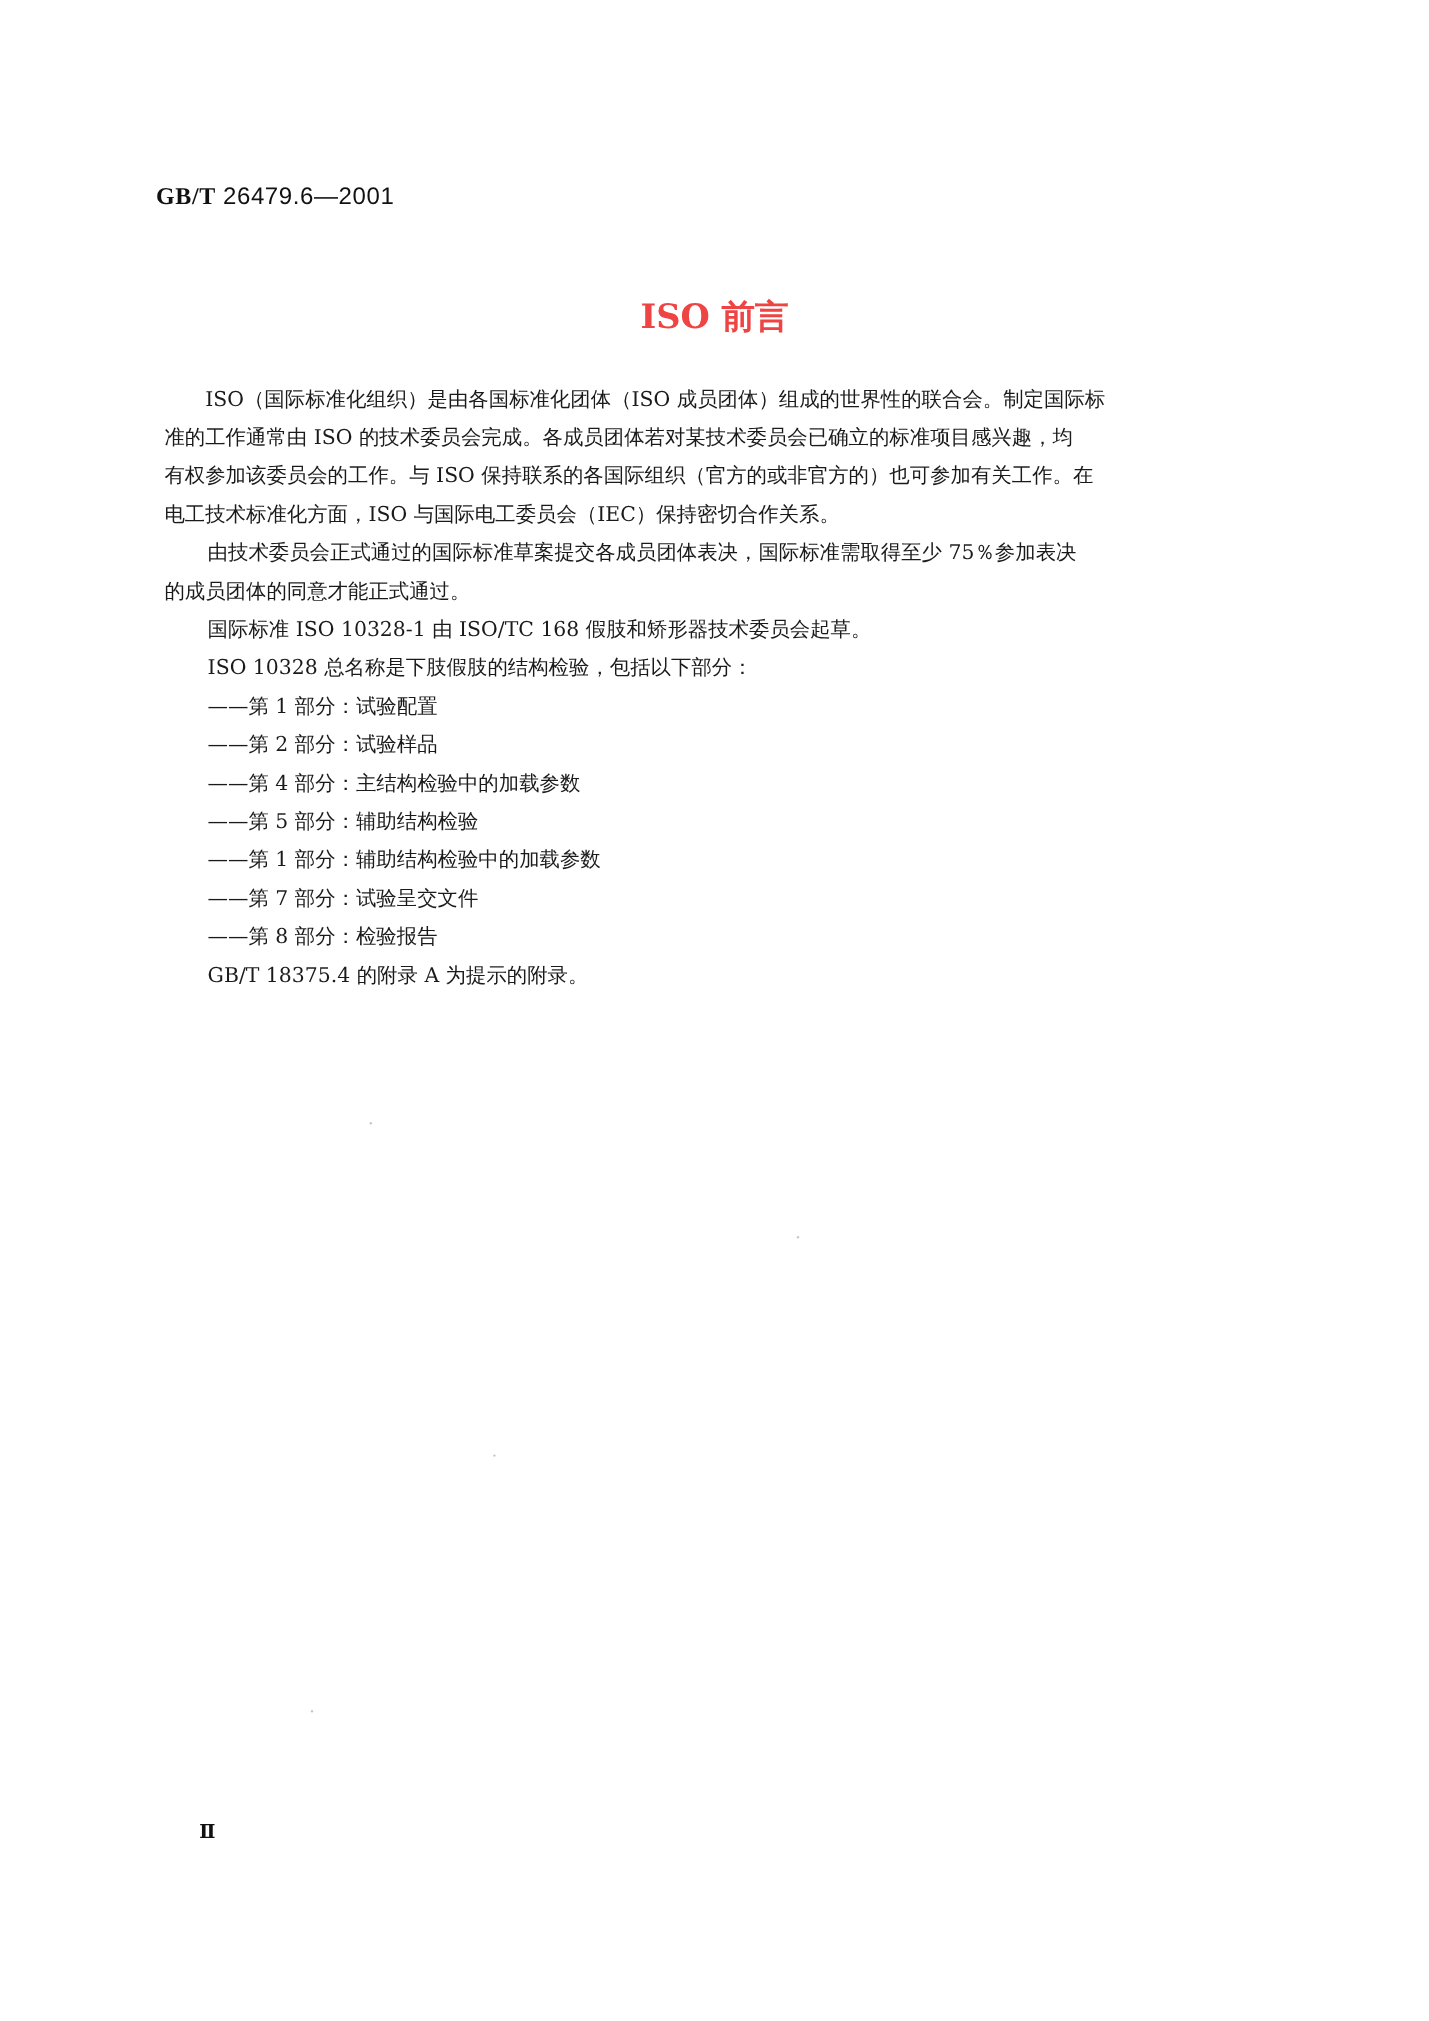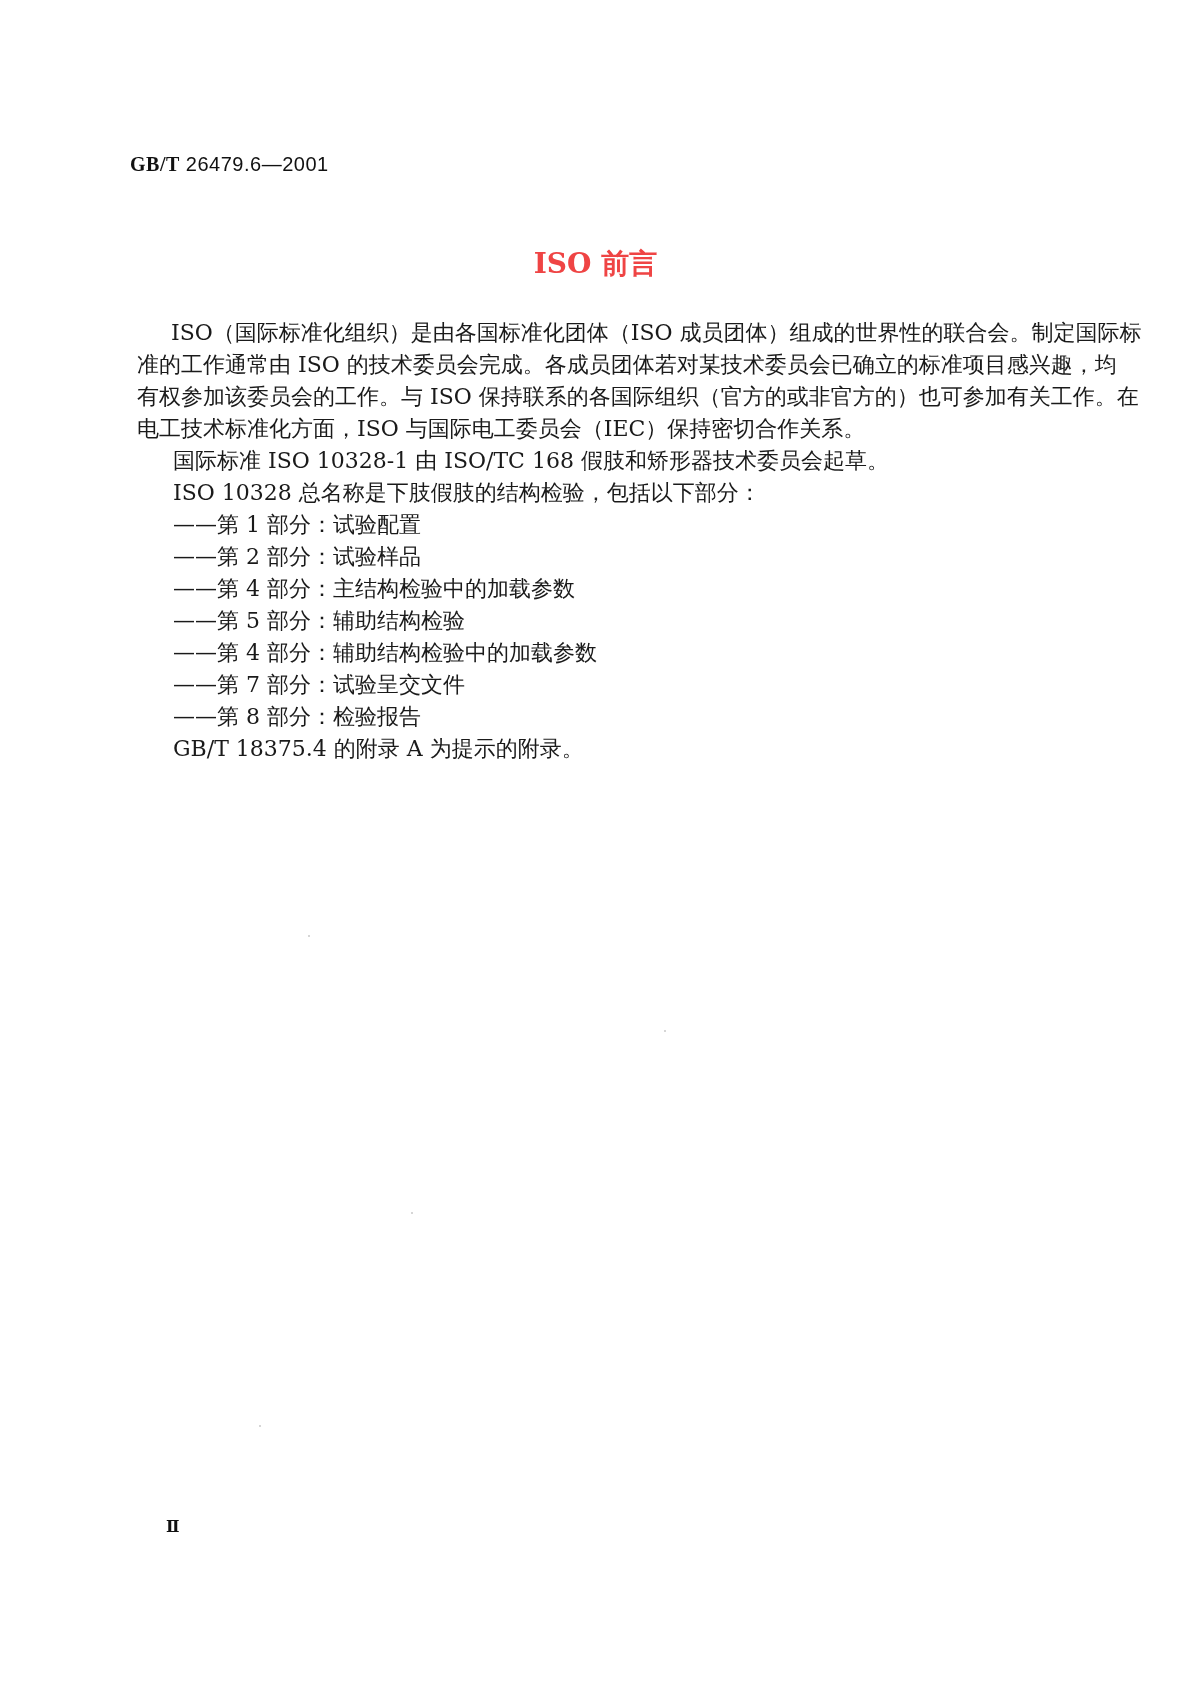--- a/index.html
+++ b/index.html
@@ -13,21 +13,21 @@
       font-family: "Liberation Sans", "DejaVu Sans", sans-serif;
       font-size: 20px; letter-spacing: 0.5px; color: #111;
     }
     .std-number .prefix { font-family: "Liberation Serif", serif; font-weight: bold; }
     .title {
       position: absolute; left: 0; width: 1191px; top: 245px;
       text-align: center; font-size: 28px; font-weight: bold; color: #ef4444;
     }
     .body-text {
       position: absolute; left: 173px; width: 890px; top: 317px;
-      font-size: 22px; line-height: 32px; color: #1a1a1a;
+      font-size: 17px; line-height: 32px; color: #1a1a1a;
     }
     .line { white-space: nowrap; height: 32px; }
     .list-item { white-space: nowrap; height: 32px; }
     .page-mark {
       position: absolute; left: 166px; top: 1517px;
       font-family: "DejaVu Serif", serif; font-size: 16px; font-weight: bold;
       color: #111;
     }
     .speck { position: absolute; width: 2px; height: 2px; background: #c8c8c8; border-radius: 1px; }
   </style>
@@ -42,31 +42,35 @@
 <div class="title">ISO 前言</div>
 
 <div class="body-text">
   <div>
     <div class="line" style="text-indent:-2px">ISO（国际标准化组织）是由各国标准化团体（ISO 成员团体）组成的世界性的联合会。制定国际标</div>
     <div class="line" style="margin-left:-36px">准的工作通常由 ISO 的技术委员会完成。各成员团体若对某技术委员会已确立的标准项目感兴趣，均</div>
     <div class="line" style="margin-left:-36px">有权参加该委员会的工作。与 ISO 保持联系的各国际组织（官方的或非官方的）也可参加有关工作。在</div>
     <div class="line" style="margin-left:-36px">电工技术标准化方面，ISO 与国际电工委员会（IEC）保持密切合作关系。</div>
   </div>
   <div>
+    <div class="line">由技术委员会正式通过的国际标准草案提交各成员团体表决，国际标准需取得至少 75％参加表决</div>
+    <div class="line" style="margin-left:-36px">的成员团体的同意才能正式通过。</div>
+  </div>
+  <div>
     <div class="line">国际标准 ISO 10328-1 由 ISO/TC 168 假肢和矫形器技术委员会起草。</div>
   </div>
   <div>
     <div class="line">ISO 10328 总名称是下肢假肢的结构检验，包括以下部分：</div>
   </div>
   <div>
     <div class="list-item">——第 1 部分：试验配置</div>
     <div class="list-item">——第 2 部分：试验样品</div>
     <div class="list-item">——第 4 部分：主结构检验中的加载参数</div>
     <div class="list-item">——第 5 部分：辅助结构检验</div>
-    <div class="list-item">——第 4 部分：辅助结构检验中的加载参数</div>
+    <div class="list-item">——第 1 部分：辅助结构检验中的加载参数</div>
     <div class="list-item">——第 7 部分：试验呈交文件</div>
     <div class="list-item">——第 8 部分：检验报告</div>
   </div>
   <div class="line">GB/T 18375.4 的附录 A 为提示的附录。</div>
 </div>
 
 <div class="speck" style="left:308px;top:935px"></div>
 <div class="speck" style="left:664px;top:1030px"></div>
 <div class="speck" style="left:411px;top:1212px"></div>
 <div class="speck" style="left:259px;top:1425px"></div>

